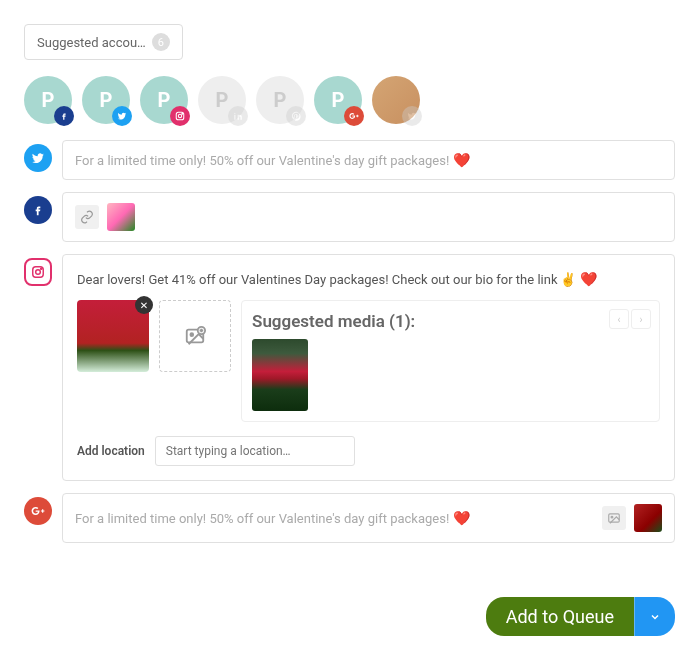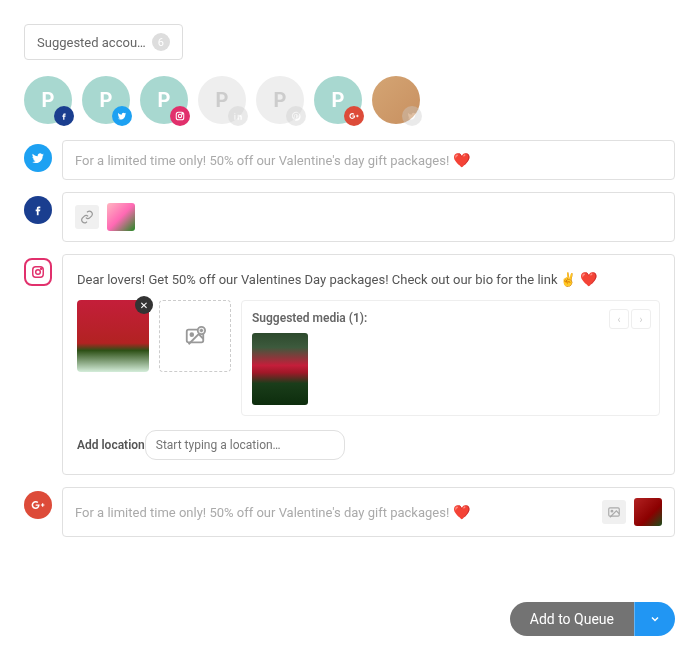--- a/index.html
+++ b/index.html
@@ -27,29 +27,29 @@
 .thumb-flowers{background:linear-gradient(135deg,#ffb6c1 0%,#ff69b4 50%,#228b22 100%)}
 .compose-expanded{flex:1;border:1px solid #e0e0e0;border-radius:4px;padding:14px;display:flex;flex-direction:column;gap:10px}
 .compose-text{font-size:13px;color:#555;line-height:1.5}
 .compose-hashtags{font-size:13px;color:#555}
 .media-row{display:flex;gap:10px;align-items:flex-start}
 .media-thumb{width:72px;height:72px;border-radius:4px;position:relative;flex-shrink:0}
 .media-thumb.roses{background:linear-gradient(180deg,#c41e3a 0%,#b22222 60%,#2d5016 70%,#d4edda 100%)}
 .remove-badge{position:absolute;top:-4px;right:-4px;width:18px;height:18px;background:#333;border-radius:50%;color:#fff;display:flex;align-items:center;justify-content:center;font-size:10px;cursor:pointer}
 .add-media{width:72px;height:72px;border:1px dashed #ccc;border-radius:4px;display:flex;align-items:center;justify-content:center;color:#999;cursor:pointer;flex-shrink:0}
 .suggested-box{flex:1;border:1px solid #eee;border-radius:4px;padding:10px;position:relative}
-.suggested-header{font-size:12px;color:#666;font-weight:600;margin-bottom:8px}
+.suggested-header{font-size:17px;color:#666;font-weight:600;margin-bottom:8px}
 .suggested-nav{position:absolute;top:8px;right:8px;display:flex;gap:2px}
 .nav-btn{width:20px;height:20px;border:1px solid #eee;border-radius:3px;display:flex;align-items:center;justify-content:center;color:#ccc;font-size:10px;cursor:pointer;background:#fff}
 .suggested-thumb{width:56px;height:72px;border-radius:3px;background:linear-gradient(180deg,#2d4a2d 0%,#3d5a3d 20%,#c41e3a 45%,#a01828 55%,#1a3d1a 70%,#0d2d0d 100%)}
-.loc-row{display:flex;align-items:center;margin-top:4px}
+.loc-row{display:flex;align-items:center;gap:10px;margin-top:4px}
 .loc-label{font-size:12px;color:#555;font-weight:600}
-.loc-input{border:1px solid #e0e0e0;border-radius:11px;padding:7px 10px;font-size:12px;color:#8b5cf6;flex:0 0 200px}
+.loc-input{border:1px solid #e0e0e0;border-radius:3px;padding:7px 10px;font-size:12px;color:#8b5cf6;flex:0 0 200px}
 .footer{position:absolute;bottom:20px;right:24px;display:flex}
-.queue-btn{background:#737373;color:#fff;border:none;border-radius:18px 0 0 18px;padding:9px 20px;font-size:14px;cursor:pointer}
+.queue-btn{background:#4d7c0f;color:#fff;border:none;border-radius:18px 0 0 18px;padding:9px 20px;font-size:18px;cursor:pointer}
 .queue-drop{background:#2196f3;color:#fff;border:none;border-left:1px solid rgba(255,255,255,0.3);border-radius:0 18px 18px 0;padding:9px 14px;cursor:pointer;display:flex;align-items:center}
 .img-icon{display:flex;align-items:center;justify-content:center;width:24px;height:24px;background:#f0f0f0;border-radius:3px;color:#aaa;flex-shrink:0}
 svg{display:block}
 </style>
 </head>
 <body>
 
 <div class="topbar">
   <button class="btn">
     <span>Suggested accou…</span>
@@ -152,21 +152,21 @@
 <div class="row">
   <div class="net-icon insta" style="border:2px solid #e1306c">
     <svg width="14" height="14" viewBox="0 0 24 24" fill="none" stroke="#e1306c" stroke-width="2.5">
         <rect x="3" y="3" width="18" height="18" rx="5"></rect>
         <circle cx="12" cy="12" r="4"></circle>
         <circle cx="17.5" cy="6.5" r="1" fill="#e1306c"></circle>
       </svg>
   </div>
   <div class="compose-expanded">
     <div class="compose-text">
-      <span>Dear lovers! Get 50% off our Valentines Day packages! Check out our bio for the link</span>
+      <span>Dear lovers! Get 41% off our Valentines Day packages! Check out our bio for the link</span>
       <span>✌️</span>
       <span class="heart">❤️</span>
     </div>
     <div class="media-row">
       <div class="media-thumb roses">
         <div class="remove-badge">✕</div>
       </div>
       <div class="add-media">
         <svg width="22" height="22" viewBox="0 0 24 24" fill="none" stroke="#999" stroke-width="2">
             <rect x="3" y="5" width="18" height="14" rx="2"></rect>

